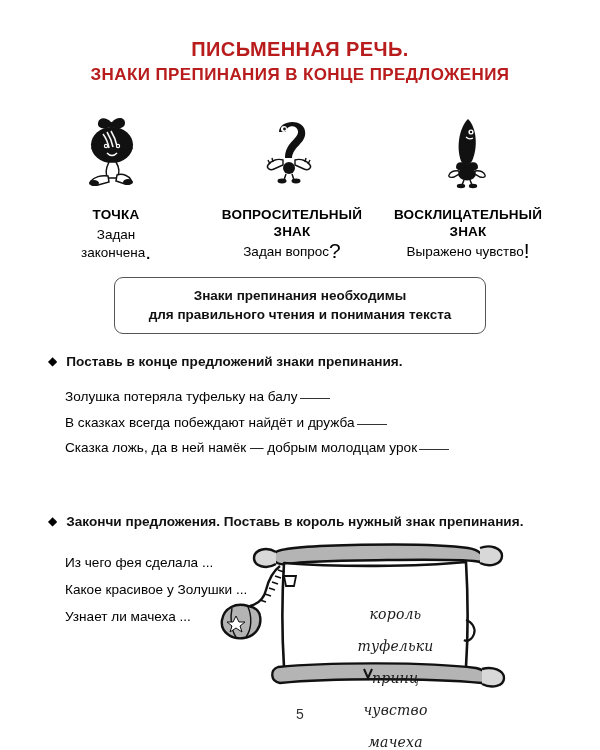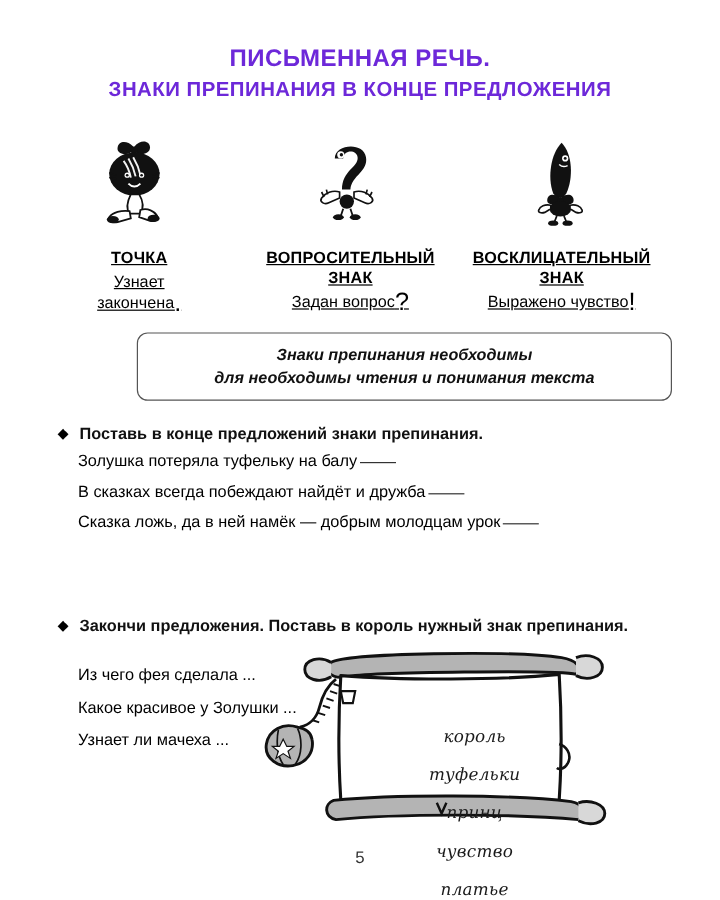--- a/index.html
+++ b/index.html
@@ -29,35 +29,34 @@
     top: 36px;
     left: 0;
     width: 600px;
     text-align: center;
   }
   .title-line {
     font-weight: bold;
     font-size: 20px;
     letter-spacing: 0.4px;
     line-height: 26px;
-    color: #6d28d9;
+    color: #b91c1c;
   }
   .title-line.l2 { font-size: 17px; }
 
   
   .signs {
     position: absolute;
     top: 112px;
     left: 0;
     width: 584px;
     display: flex;
     justify-content: flex-end;
     padding: 0 28px;
     box-sizing: border-box;
-    text-decoration: underline;
   }
   .sign-col {
     width: 176px;
     text-align: center;
   }
   .sign-art {
     height: 82px;
     display: flex;
     align-items: flex-end;
     justify-content: center;
@@ -79,27 +78,26 @@
     font-size: 21px;
     line-height: 0;
     vertical-align: -2px;
   }
 
   
   .info-box {
     position: absolute;
     top: 277px;
     left: 114px;
-    width: 446px;
+    width: 372px;
     box-sizing: border-box;
     border: 1.4px solid #555;
     border-radius: 9px;
     padding: 8px 10px 9px;
     text-align: center;
-    font-style: italic;
   }
   .info-line {
     font-weight: bold;
     font-size: 13.5px;
     line-height: 19px;
     color: #111;
   }
 
   
   .task {
@@ -119,20 +117,21 @@
     color: #000;
   }
   .task-title {
     font-weight: bold;
     font-size: 13.6px;
     line-height: 19px;
     color: #111;
     text-align: right;
   }
   .task-lines {
+    margin-top: 13px;
     padding-left: 17px;
   }
   .task-line {
     font-size: 13.6px;
     line-height: 25.5px;
     white-space: nowrap;
   }
   .blank {
     display: inline-block;
     width: 30px;
@@ -228,21 +227,21 @@
             <path d="M27 62 C20 61 13 63 10 67 C8 70 12 72 17 71 L28 68 Z"></path>
             <path d="M36 61 C42 59 48 62 50 66 C51 69 48 71 44 70 L35 67 Z"></path>
           </g>
           <g fill="#111">
             <ellipse cx="13" cy="69" rx="5" ry="3"></ellipse>
             <ellipse cx="47" cy="68" rx="5" ry="3"></ellipse>
           </g>
         </svg>
       </div>
       <div class="sign-name">ТОЧКА</div>
-      <div class="sign-desc"><span>Узнает
+      <div class="sign-desc"><span>Задан
 закончена</span><span class="bigmark">.</span></div>
     </div>
 
     <div class="sign-col">
       <div class="sign-art">
         <svg width="70" height="80" viewBox="0 0 70 80">
 
           <path d="M22 18 C22 6 46 4 48 17 C50 29 36 32 35 44 L28 44 C28 28 42 25 41 17 C40 10 29 11 29 18 Z" fill="#111"></path>
 
           <circle cx="27" cy="15" r="3" fill="#fff"></circle>
@@ -307,21 +306,21 @@
         </svg>
       </div>
       <div class="sign-name" style="white-space:pre-line">ВОСКЛИЦАТЕЛЬНЫЙ
 ЗНАК</div>
       <div class="sign-desc"><span>Выражено чувство</span><span class="bigmark">!</span></div>
     </div>
   </div>
 
   <div class="info-box">
     <div class="info-line">Знаки препинания необходимы</div>
-    <div class="info-line">для необходимы чтения и понимания текста</div>
+    <div class="info-line">для правильного чтения и понимания текста</div>
   </div>
 
   <div class="task" id="task1" style="top:352px">
     <div class="task-head">
       <span class="bullet">◆</span>
       <span class="task-title">Поставь в конце предложений знаки препинания.</span>
     </div>
     <div class="task-lines">
       <div class="task-line"><span>Золушка потеряла туфельку на балу</span><span class="blank"></span></div>
       <div class="task-line"><span>В сказках всегда побеждают найдёт и дружба</span><span class="blank"></span></div>
@@ -375,19 +374,19 @@
 
       <path d="M18 80 L21 86 L27 86 L22 90 L24 96 L18 92 L12 96 L14 90 L9 86 L15 86 Z" fill="#ffffff" stroke="#111" stroke-width="1"></path>
     </svg>
   </div>
 
   <div class="scroll-words">
     <span class="cursive">король</span>
     <span class="cursive">туфельки</span>
     <span class="cursive">принц</span>
     <span class="cursive">чувство</span>
-    <span class="cursive">платье</span>
+    <span class="cursive">мачеха</span>
     <span class="cursive">падчерица</span>
   </div>
 
   <div class="page-number">5</div>
 
 </div>
 
 </body></html>

